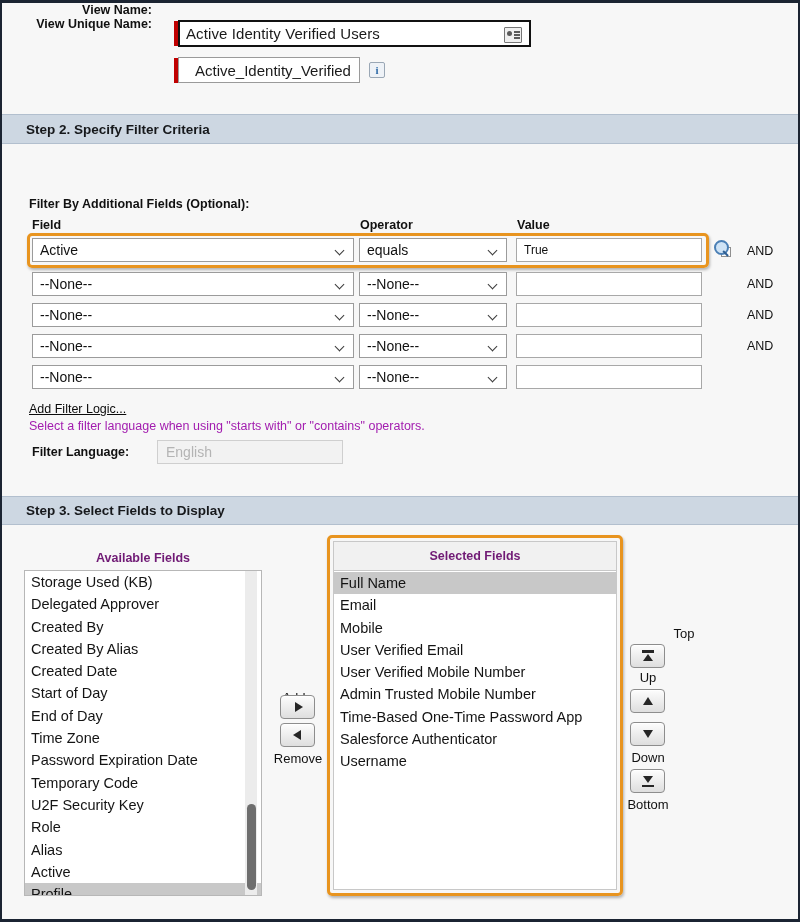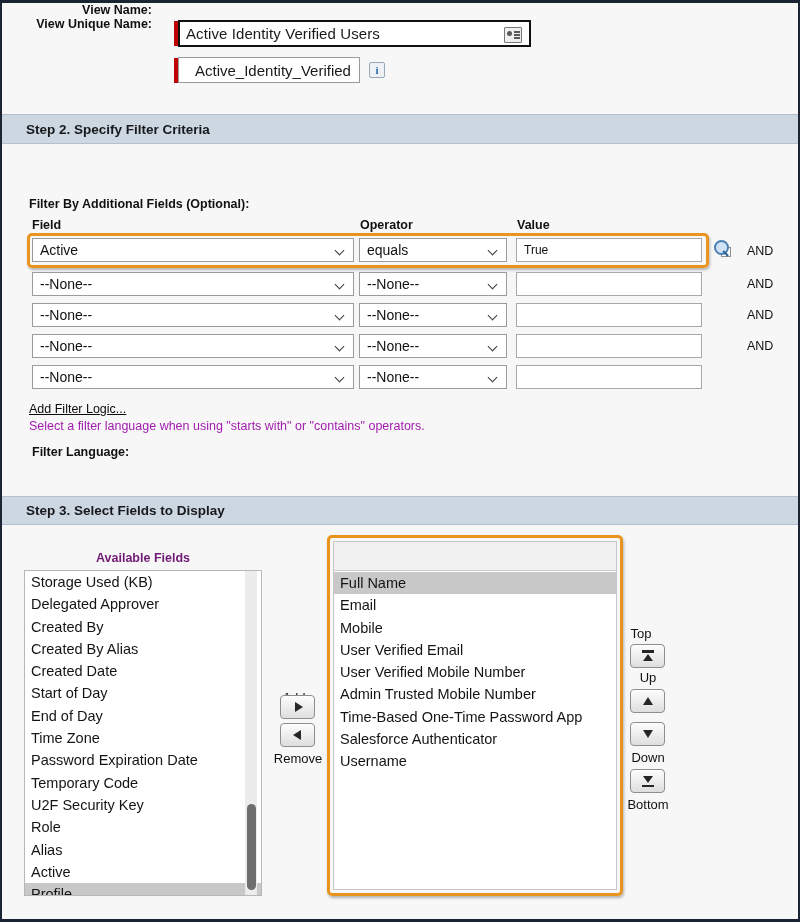--- a/index.html
+++ b/index.html
@@ -424,20 +424,24 @@
     <span class="chev"></span>
   </div>
   <div class="txtin" style="left:514px; top:362px; width:186px;">
     <span></span>
   </div>
 
   <div class="link-u" style="left:27px; top:399px;">Add Filter Logic...</div>
   <div class="plain-note" style="left:27px; top:416px;">Select a filter language when using "starts with" or "contains" operators.</div>
 
   <div class="sec-title" style="left:30px; top:442px;">Filter Language:</div>
+  <div class="sel-disabled" style="left:155px; top:437px; width:186px;">
+    <span>English</span>
+    <span class="chev" style="position:absolute;right:8px;top:50%;margin-top:-3px;width:9px;height:6px;"></span>
+  </div>
 
   <div class="step-header" style="top:493px; height:29px;">Step 3. Select Fields to Display</div>
 
   <div class="list-title" style="left:22px; top:548px; width:238px;">Available Fields</div>
 
   <div class="listbox" id="available-listbox" style="left:22px; top:567px; width:238px; height:326px;">
       <div class="row">Storage Used (KB)</div>
       <div class="row">Delegated Approver</div>
       <div class="row">Created By</div>
       <div class="row">Created By Alias</div>
@@ -462,34 +466,35 @@
     <span class="tri tri-r"></span>
   </div>
   <div class="arrowbtn" style="left:278px; top:720px;">
     <span class="tri tri-l"></span>
   </div>
   <div class="minilbl" style="left:262px; top:748px; width:68px;">Remove</div>
 
   <div class="hl-orange" style="left:325px; top:532px; width:296px; height:361px;"></div>
   <div style="position:absolute; left:331px; top:538px; width:284px; height:349px; background:#ffffff; box-sizing:border-box; border:1px solid #c8c8c8;"></div>
   <div style="position:absolute; left:332px; top:539px; width:282px; height:29px; background:#f1f1f1; border-bottom:1px solid #c8c8c8; box-sizing:border-box;"></div>
+  <div class="list-title" style="left:332px; top:546px; width:282px;">Selected Fields</div>
 
   <div class="listbox" id="selected-listbox" style="left:332px; top:569px; width:282px; height:317px; border:none; background:#ffffff;">
       <div class="row sel-row">Full Name</div>
       <div class="row">Email</div>
       <div class="row">Mobile</div>
       <div class="row">User Verified Email</div>
       <div class="row">User Verified Mobile Number</div>
       <div class="row">Admin Trusted Mobile Number</div>
       <div class="row">Time-Based One-Time Password App</div>
       <div class="row">Salesforce Authenticator</div>
       <div class="row">Username</div>
     </div>
 
-  <div class="minilbl" style="left:611px; top:623px; width:56px;">Top</div>
+  <div class="minilbl" style="left:654px; top:623px; width:56px;">Top</div>
   <div class="arrowbtn" style="left:628px; top:641px;">
     <span class="bar-top"></span>
     <span class="tri-u-sm"></span>
   </div>
   <div class="minilbl" style="left:618px; top:667px; width:56px;">Up</div>
   <div class="arrowbtn" style="left:628px; top:686px;">
     <span class="tri tri-u"></span>
   </div>
   <div class="arrowbtn" style="left:628px; top:719px;">
     <span class="tri tri-d"></span>

